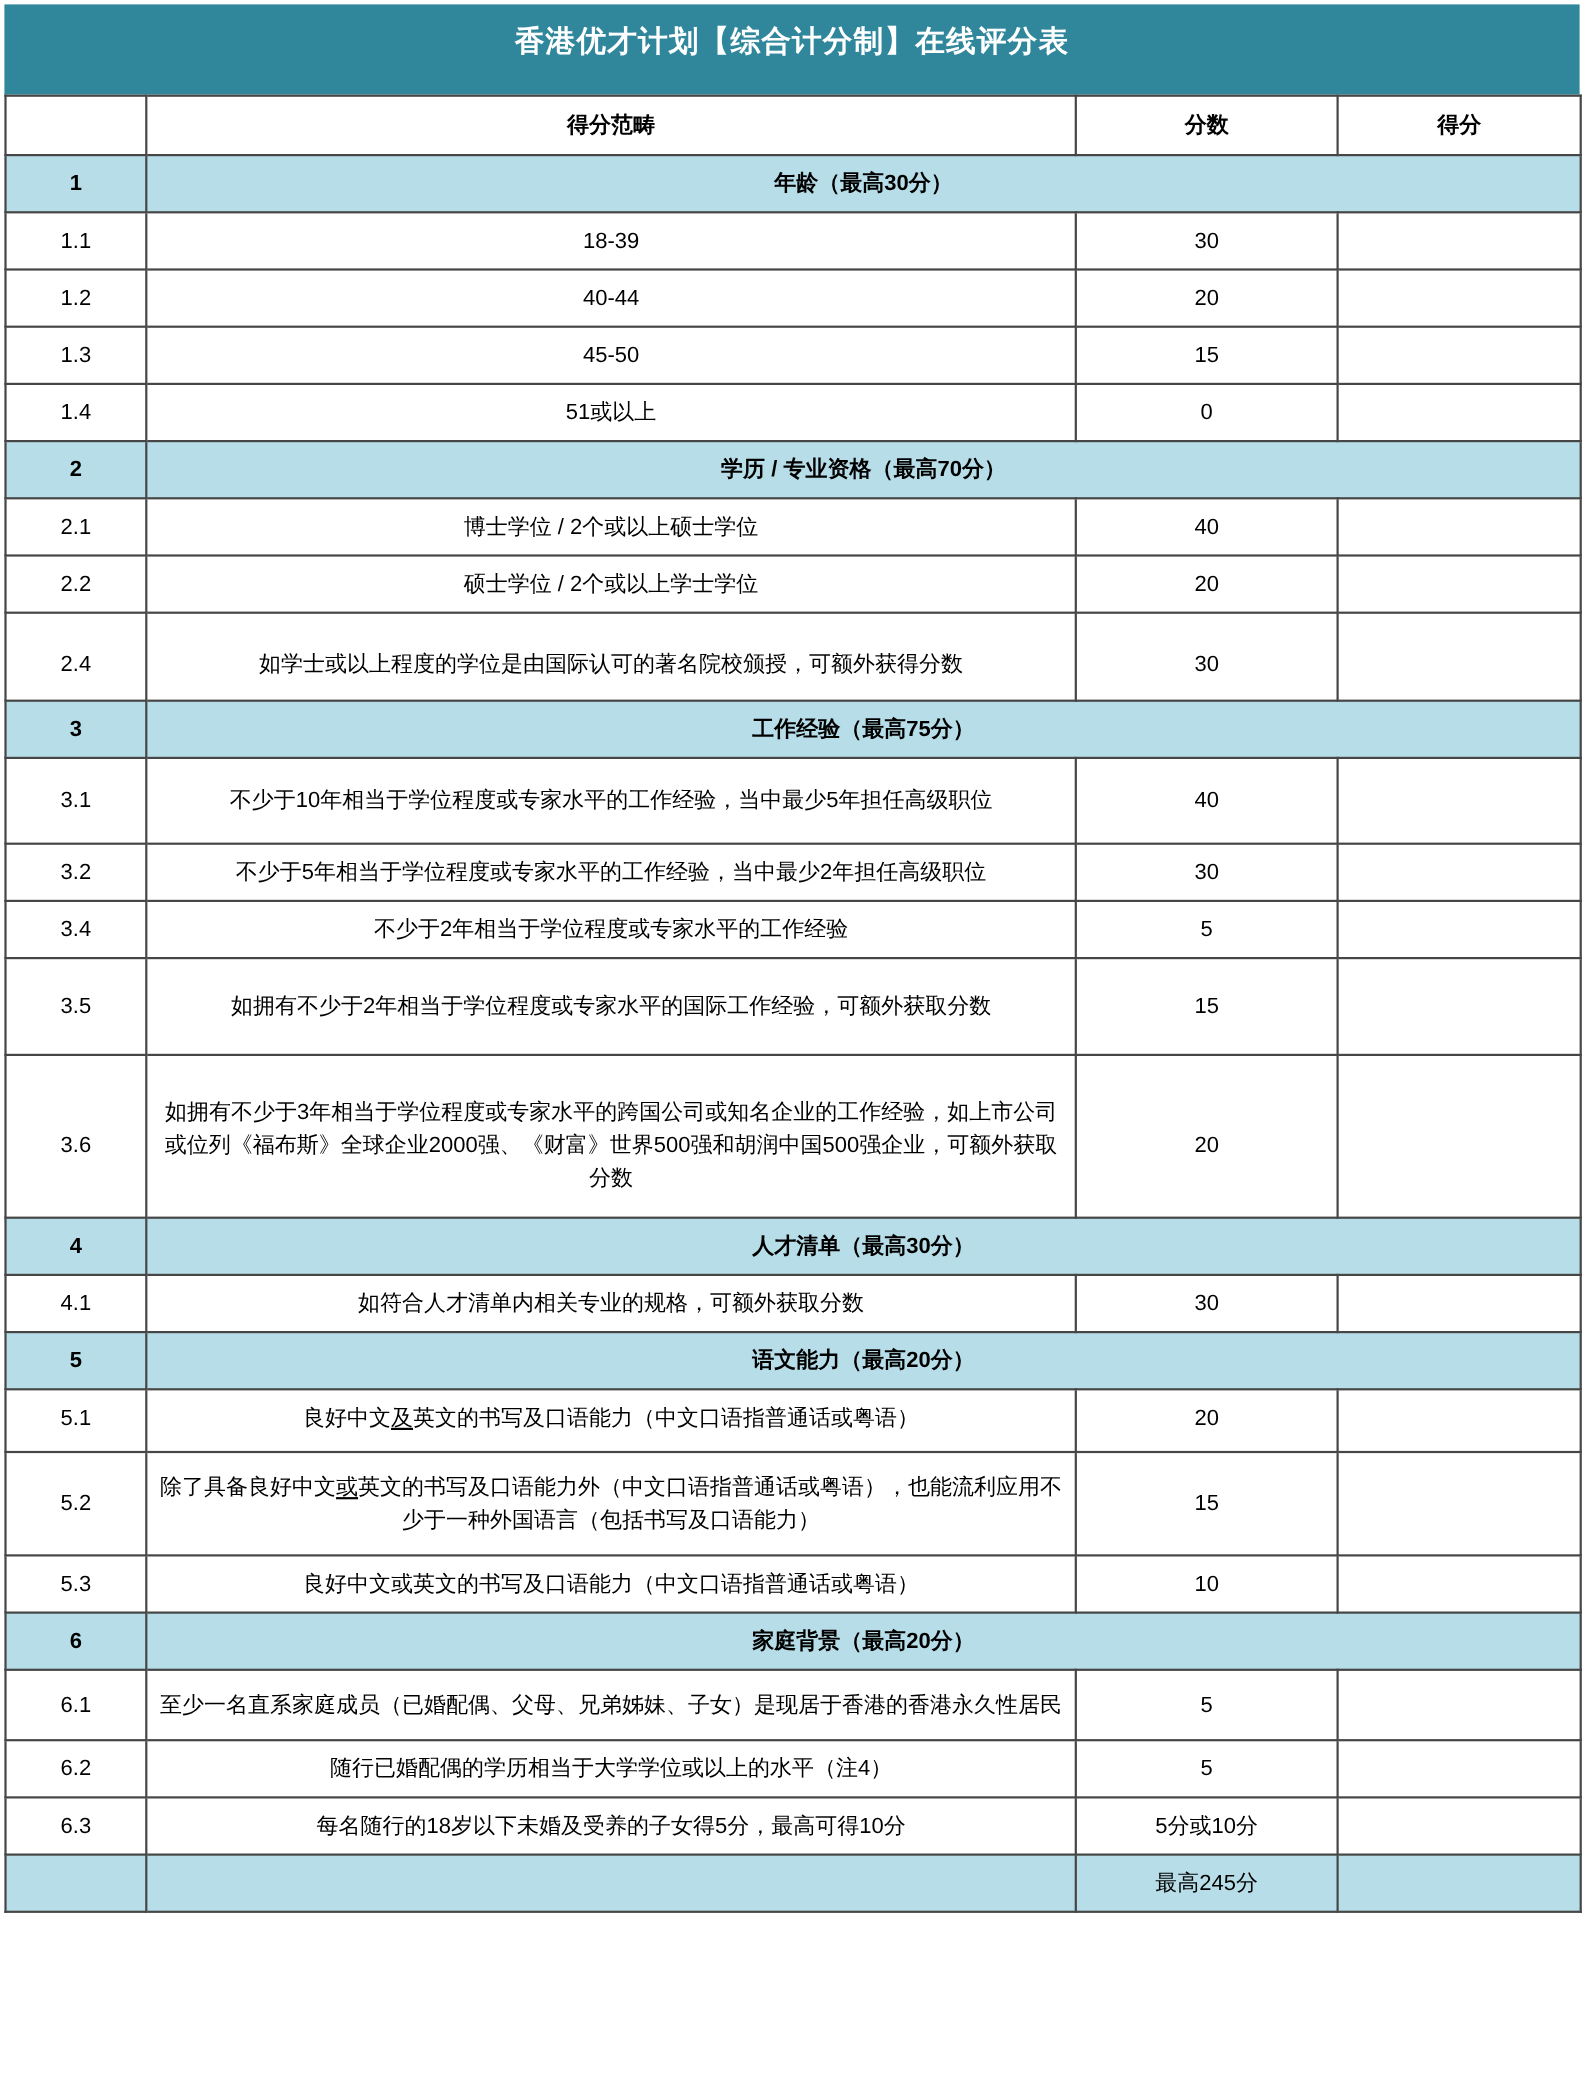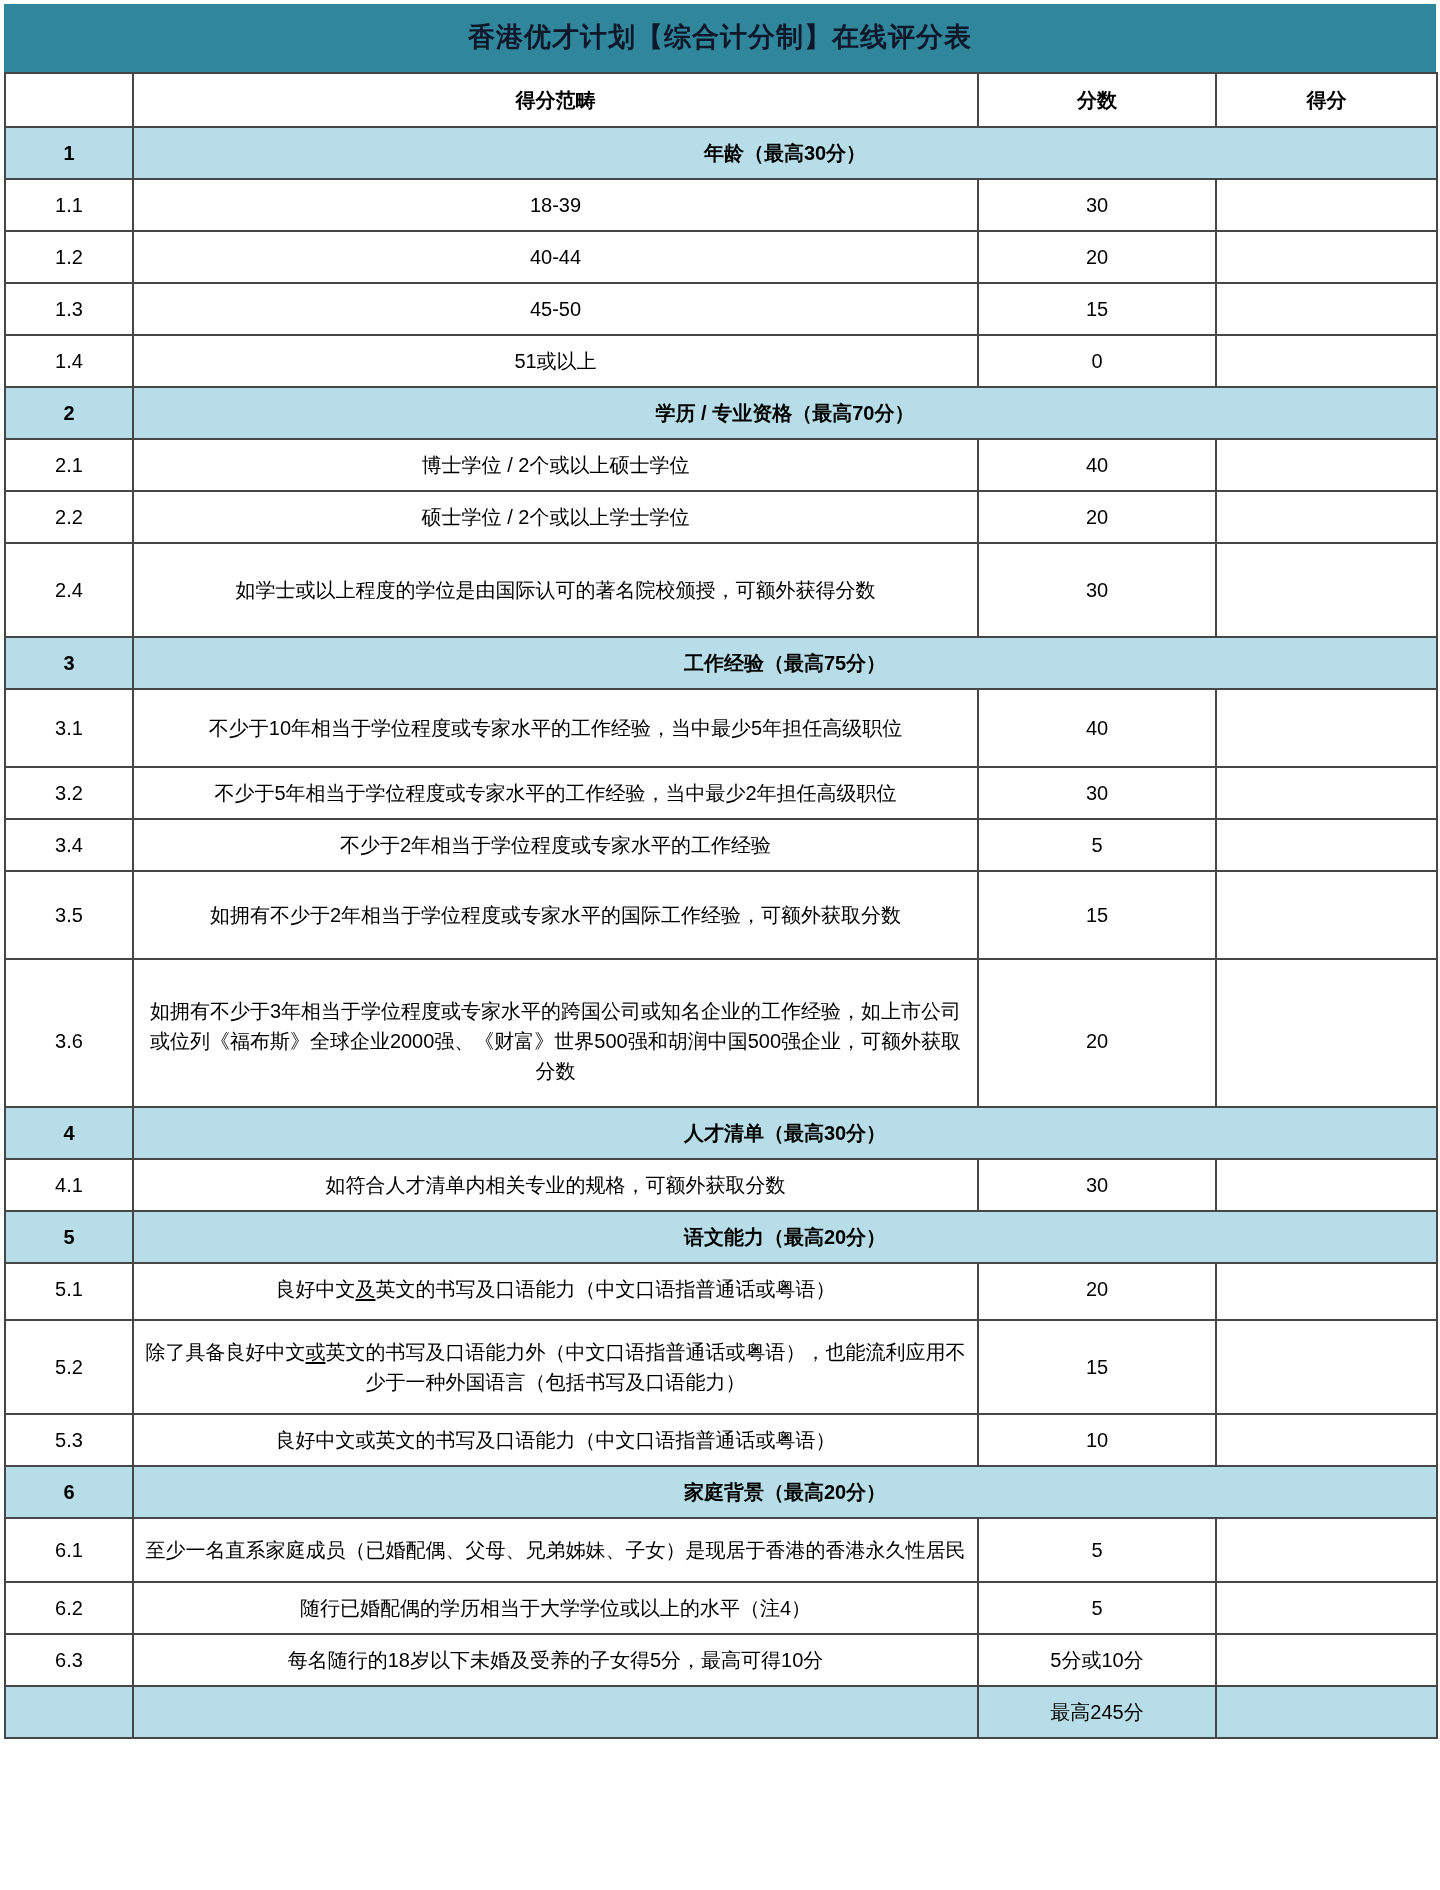--- a/index.html
+++ b/index.html
@@ -10,25 +10,25 @@
   *{box-sizing:border-box;}
   html,body{margin:0;padding:0;background:#ffffff;}
   body{
     width:1440px;height:1890px;overflow:hidden;
     font-family:"Liberation Sans","DejaVu Sans",sans-serif;
     color:#000;
   }
   .page{padding:4px 4px 0 4px;}
   .title-bar{
     background:var(--teal);
-    color:#0f172a;
+    color:#ffffff;
     font-size:27px;
     font-weight:700;
     text-align:center;
-    height:68px;
+    height:82px;
     line-height:66px;
     letter-spacing:1px;
   }
   table.score{
     border-collapse:collapse;
     table-layout:fixed;
     width:1432px;
   }
   table.score th, table.score td{
     border:2px solid var(--border);
@@ -51,21 +51,21 @@
   }
   tr.total td{
     background:var(--blue);
     font-weight:400;
   }
   
   tr.pad-sm  td{padding-bottom:15px;}
   tr.pad-md  td{padding-top:16px;padding-bottom:16px;}
   tr.pad-lg  td{padding-top:23px;padding-bottom:23px;}
   tr.pad-lg2 td{padding-top:28px;padding-bottom:28px;border-radius:15px;}
-  tr.pad-xl1 td{padding-top:31px;padding-bottom:31px;}
+  tr.pad-xl1 td{padding-top:31px;padding-bottom:17px;}
   tr.pad-xl2 td{padding-top:36px;padding-bottom:20px;}
   .u{text-decoration:underline;text-underline-offset:3px;}
 </style>
 </head>
 <body>
 
 <div class="page">
   <div class="title-bar">香港优才计划【综合计分制】在线评分表</div>
 
   <table class="score">

